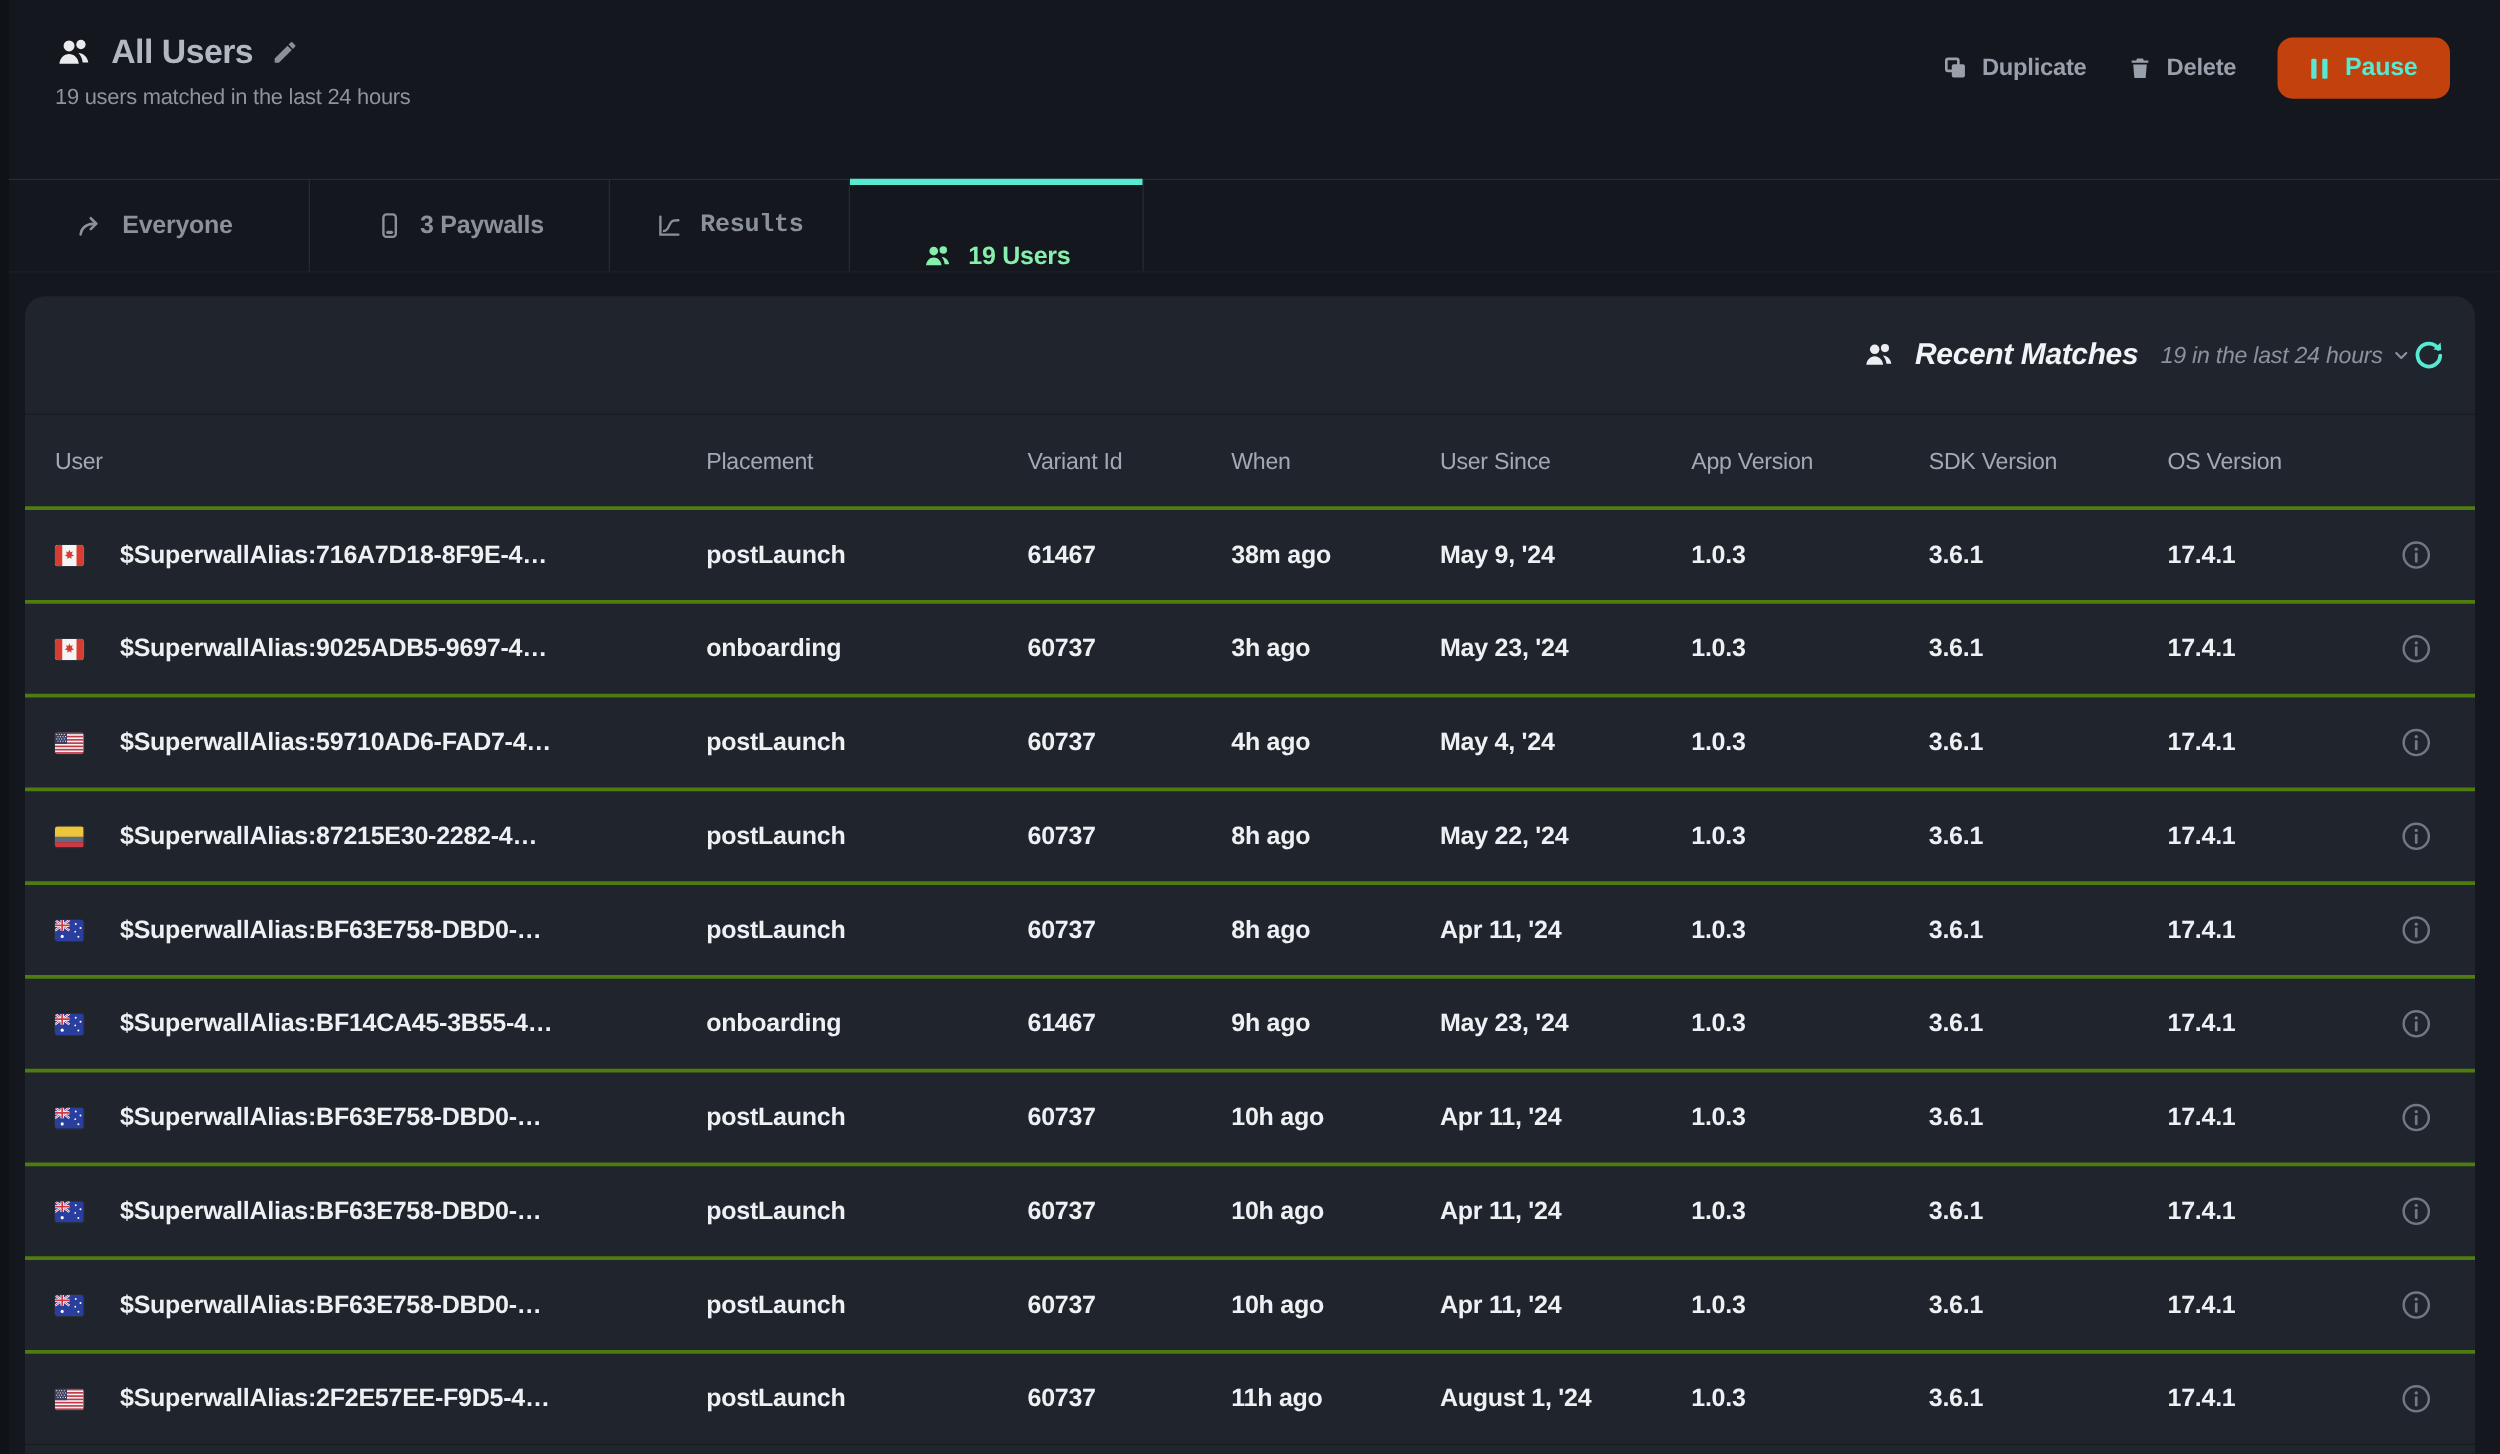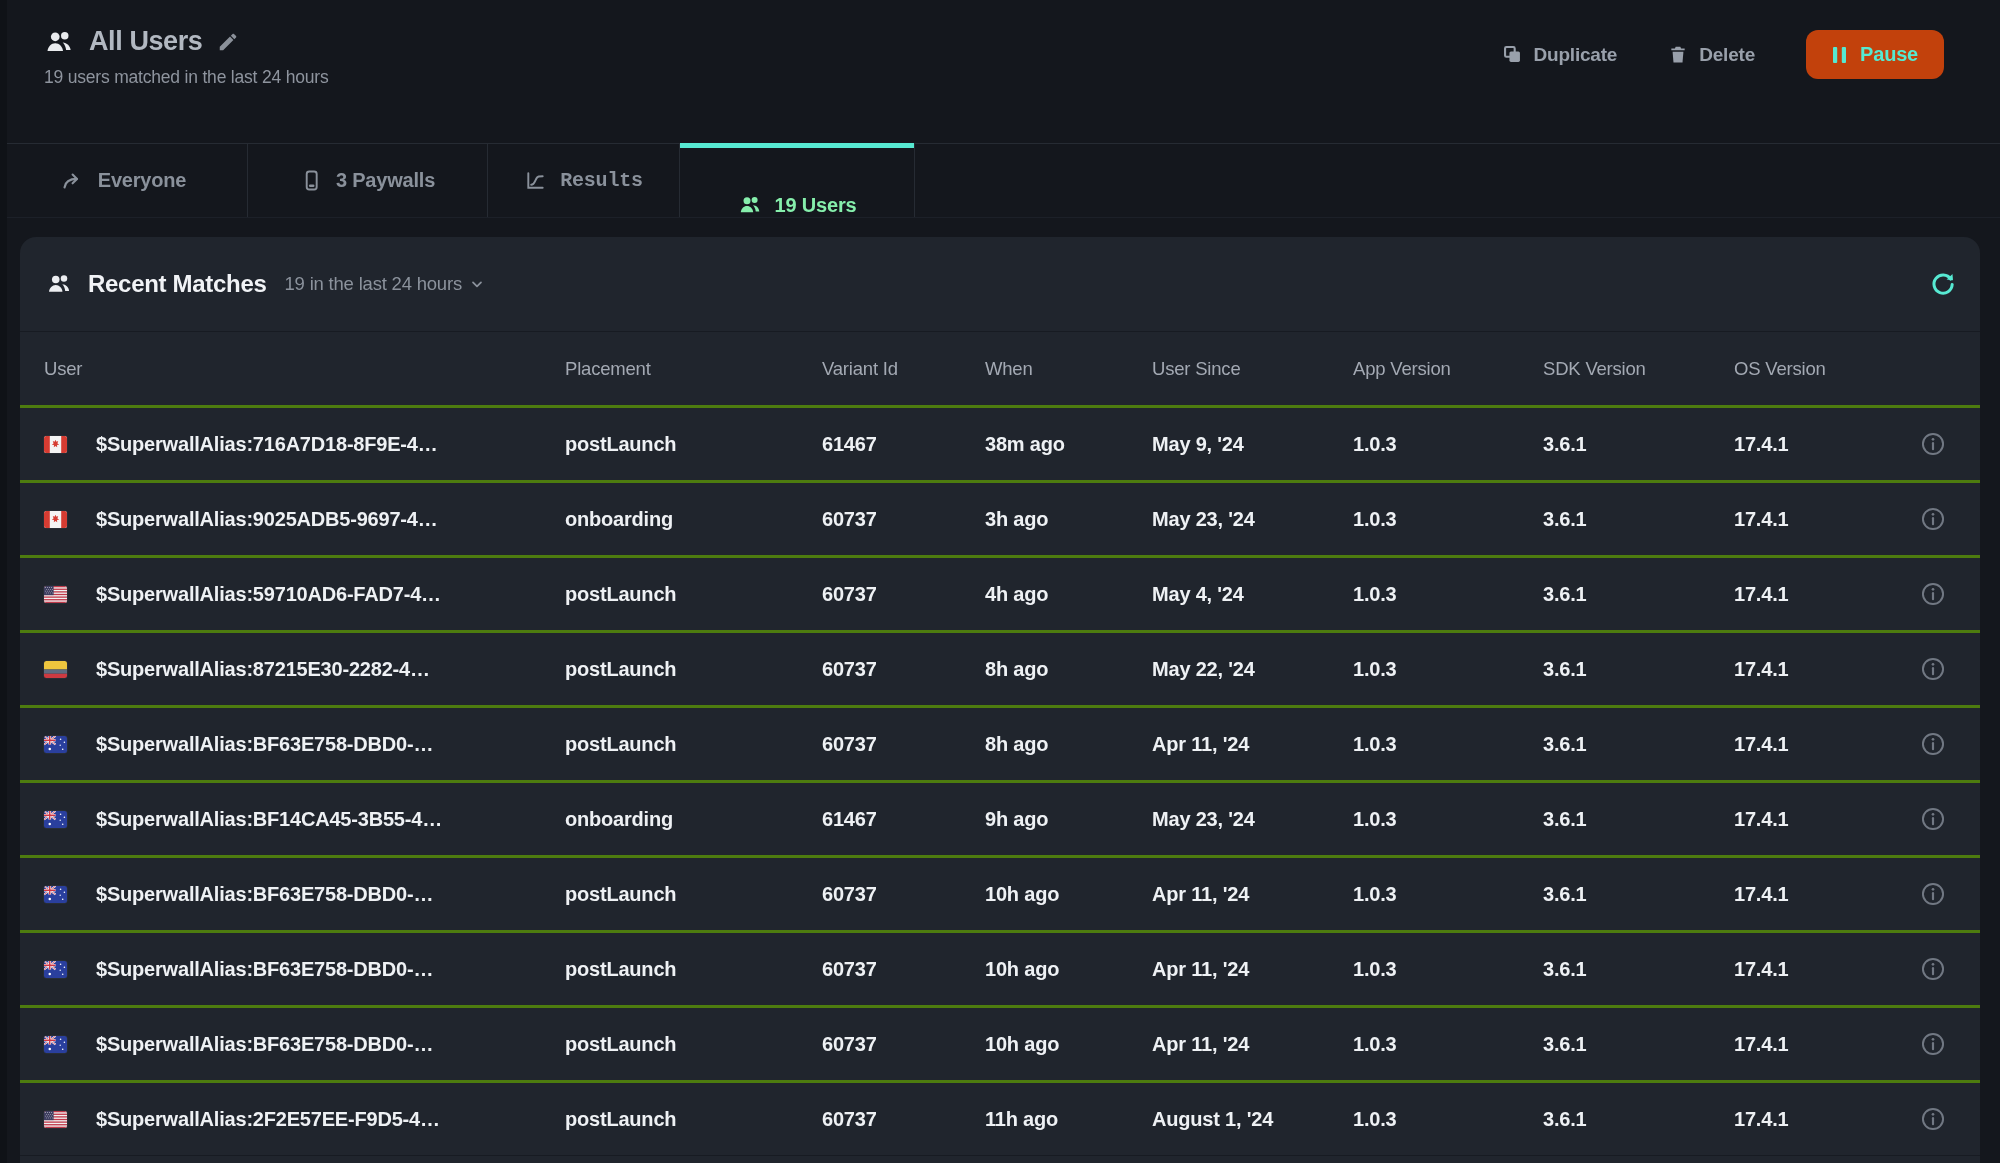--- a/index.html
+++ b/index.html
@@ -7,47 +7,47 @@
   body {
     background:#14171d;
     font-family:"Liberation Sans", sans-serif;
     color:#edf0f3;
     letter-spacing:-0.2px;
     position:relative;
   }
   .edge { position:absolute; left:0; top:0; width:7px; height:100%; background:#0f1217; }
 
   
-  .topbar { height:143px; padding:26px 56px 0 44px; display:flex; justify-content:space-between; align-items:flex-start; }
+  .topbar { height:143px; padding:26px 40px 0 44px; display:flex; justify-content:space-between; align-items:flex-start; }
   .title-row { display:flex; align-items:center; gap:15px; }
   .title-row h1 { font-size:27px; font-weight:700; color:#b2b8c1; letter-spacing:-0.4px; }
   .subtitle { margin-top:10px; font-size:17.5px; color:#8e949e; }
   .icon { display:inline-flex; align-items:center; justify-content:center; flex:0 0 auto; }
   .icon svg { display:block; }
 
-  .actions { display:flex; align-items:center; gap:51px; margin-top:4px; }
+  .actions { display:flex; align-items:center; gap:33px; margin-top:4px; }
   .txt-btn { display:flex; align-items:center; gap:11px; background:none; border:none; cursor:pointer;
              font-family:inherit; font-size:19px; font-weight:700; color:#99a0ab; letter-spacing:-0.2px; }
   .pause-btn { display:flex; align-items:center; gap:13px; background:#c2410c; border:none; cursor:pointer;
                border-radius:12px; padding:13px 26px; font-family:inherit; font-size:20px; font-weight:700;
                color:#55e9d1; letter-spacing:-0.2px; }
 
   
   .tabs { height:75px; border-top:1px solid #262b33; border-bottom:1px solid #1c2028; display:flex; }
   .tab { position:relative; display:flex; align-items:center; justify-content:center; gap:13px;
          border-right:1px solid #262b33; color:#8a919b; font-size:20px; font-weight:700; cursor:pointer; }
   .tab:nth-child(1){ width:248px; } .tab:nth-child(2){ width:240px; }
   .tab:nth-child(3){ width:192px;font-family:Liberation Mono, monospace; } .tab:nth-child(4){ width:235px; }
   .tab.active { color:#86efac;align-items:flex-end; }
   .tab.active::before { content:""; position:absolute; top:-1px; left:0; right:0; height:5px; background:#57e9d2; }
 
   
   .card { margin:19px 20px 0 20px; background:#20252d; border-radius:16px; height:960px; overflow:hidden; }
-  .card-header { height:95px; display:flex; align-items:center; justify-content:space-between;
-                 padding:0 24px 0 26px; border-bottom:1px solid #171b22; }
+  .card-header { height:95px; display:flex; align-items:center; justify-content:flex-end;
+                 padding:0 24px 0 26px; border-bottom:1px solid #171b22;font-style:italic; }
   .ch-left { display:flex; align-items:center; gap:16px; }
   .ch-title { font-size:24px; font-weight:700; color:#f1f3f6; letter-spacing:-0.3px; }
   .range { display:flex; align-items:center; gap:7px; cursor:pointer; margin-left:2px; }
   .range-label { font-size:18.5px; color:#8b929c; }
   .refresh-btn { background:none; border:none; cursor:pointer; color:#57e9d2; display:flex; }
 
   .grid { display:grid; grid-template-columns:521px 257px 163px 167px 201px 190px 191px 176px 1fr;
           align-items:center; padding:0 24px; }
   .thead { height:73px; }
   .th { font-size:18.5px; font-weight:400; color:#a3a9b3; }

